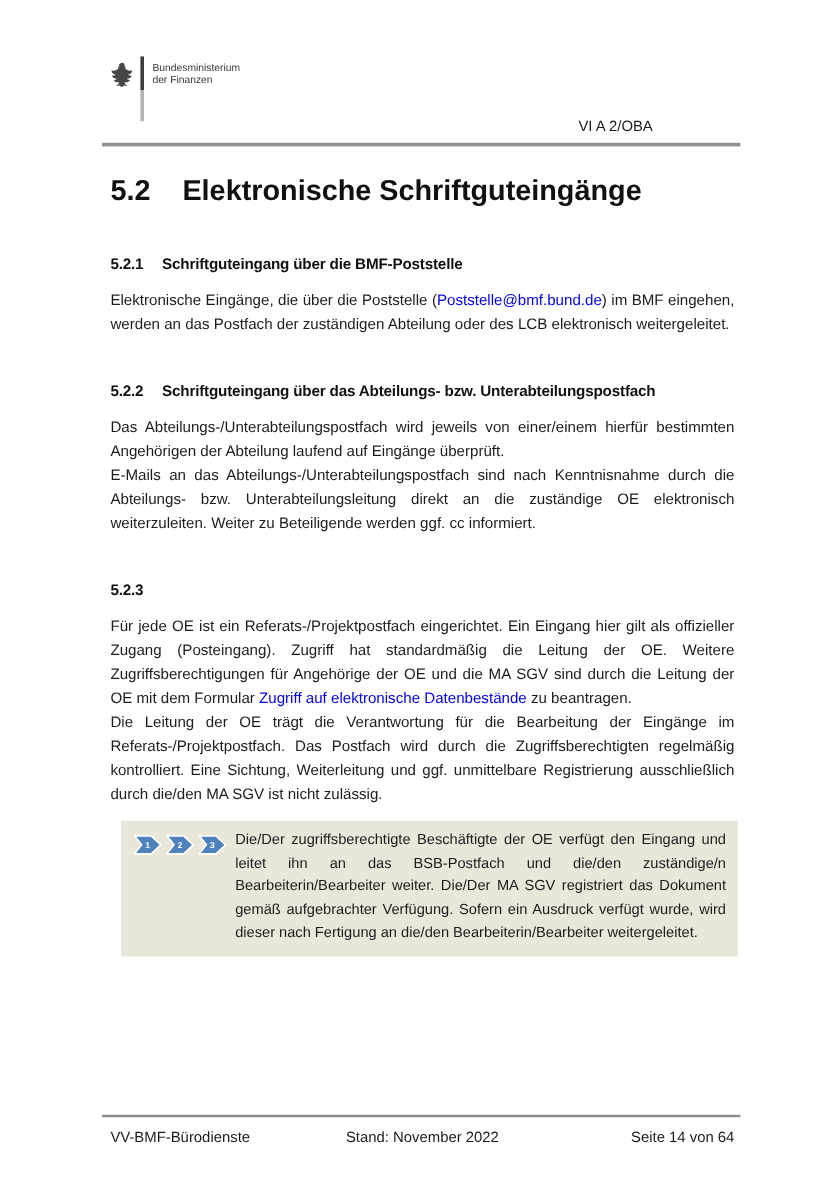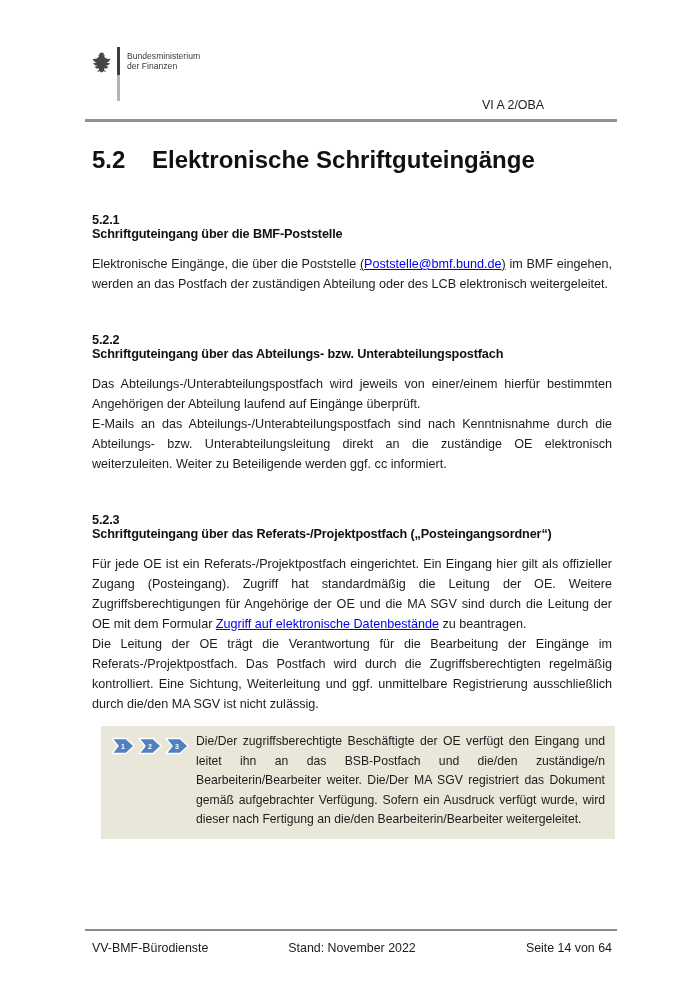--- a/index.html
+++ b/index.html
@@ -17,24 +17,24 @@
   }
   .logo-text { padding-left:7px; padding-top:4px; font-size:8.6px; line-height:10px; color:#3a3a3a; }
   .header-ref { position:absolute; top:98px; right:88px; font-size:12.4px; color:#1c1c1c; }
   .header-rule { position:absolute; top:119px; left:85px; width:532px; height:3px; background:#919191; }
 
   
   .content { position:absolute; left:92px; top:146px; width:520px; }
   h1 { display:flex; margin:0 0 27px; font-size:24px; font-weight:bold; color:#111; }
   .h1-num { flex:none; width:60px; }
   h2 { display:flex; margin:39px 0 13px; font-size:12.7px; font-weight:bold; color:#111;
-       white-space:nowrap; letter-spacing:-0.15px;flex-direction:column; }
+       white-space:nowrap; letter-spacing:-0.15px; }
   .h2-num { flex:none; width:43px; }
   p.body { margin:0; font-size:12.6px; line-height:20px; text-align:justify; text-align-last:left; }
-  a.doclink { color:#0000ee; text-decoration:underline; cursor:pointer; }
+  a.doclink { color:#0000ee; cursor:pointer; }
   a.doclink .paren { color:#1c1c1c; }
 
   
   .note-box {
     display:flex; margin:12px -3px 0 9px; background:#e9e6da;
     padding:6px 10px 9px 9px;
   }
   .note-icon { flex:none; width:86px; padding-top:4px; }
   .note-text { flex:1; font-size:12.2px; line-height:19.5px; text-align:justify; text-align-last:left; }
 
@@ -84,21 +84,20 @@
 
     <h2>
       <span class="h2-num">5.2.2</span>
       <span>Schriftguteingang über das Abteilungs- bzw. Unterabteilungspostfach</span>
     </h2>
     <p class="body">Das Abteilungs-/Unterabteilungspostfach wird jeweils von einer/einem hierfür bestimmten Angehörigen der Abteilung laufend auf Eingänge überprüft.</p>
     <p class="body">E-Mails an das Abteilungs-/Unterabteilungspostfach sind nach Kenntnisnahme durch die Abteilungs- bzw. Unterabteilungsleitung direkt an die zuständige OE elektronisch weiterzuleiten. Weiter zu Beteiligende werden ggf. cc informiert.</p>
 
     <h2>
       <span class="h2-num">5.2.3</span>
-      <span>Schriftguteingang über das Referats-/Projektpostfach („Posteingangsordner“)</span>
     </h2>
     <p class="body"><span>Für jede OE ist ein Referats-/Projektpostfach eingerichtet. Ein Eingang hier gilt als offizieller Zugang (Posteingang). Zugriff hat standardmäßig die Leitung der OE. Weitere Zugriffsberechtigungen für Angehörige der OE und die MA SGV sind durch die Leitung der OE mit dem Formular </span><a class="doclink">Zugriff auf elektronische Datenbestände</a><span> zu beantragen.</span></p>
     <p class="body">Die Leitung der OE trägt die Verantwortung für die Bearbeitung der Eingänge im Referats-/Projektpostfach. Das Postfach wird durch die Zugriffsberechtigten regelmäßig kontrolliert. Eine Sichtung, Weiterleitung und ggf. unmittelbare Registrierung ausschließlich durch die/den MA SGV ist nicht zulässig.</p>
 
     <div class="note-box">
       <div class="note-icon">
         <svg width="82" height="20" viewBox="0 0 82 20">
           <g fill="#4f81bd" stroke="#ffffff" stroke-width="1.4" stroke-linejoin="round">
             <path d="M2,2.5 h14 l8,7.5 -8,7.5 h-14 l6,-7.5 z"></path>
             <path d="M29,2.5 h14 l8,7.5 -8,7.5 h-14 l6,-7.5 z"></path>

